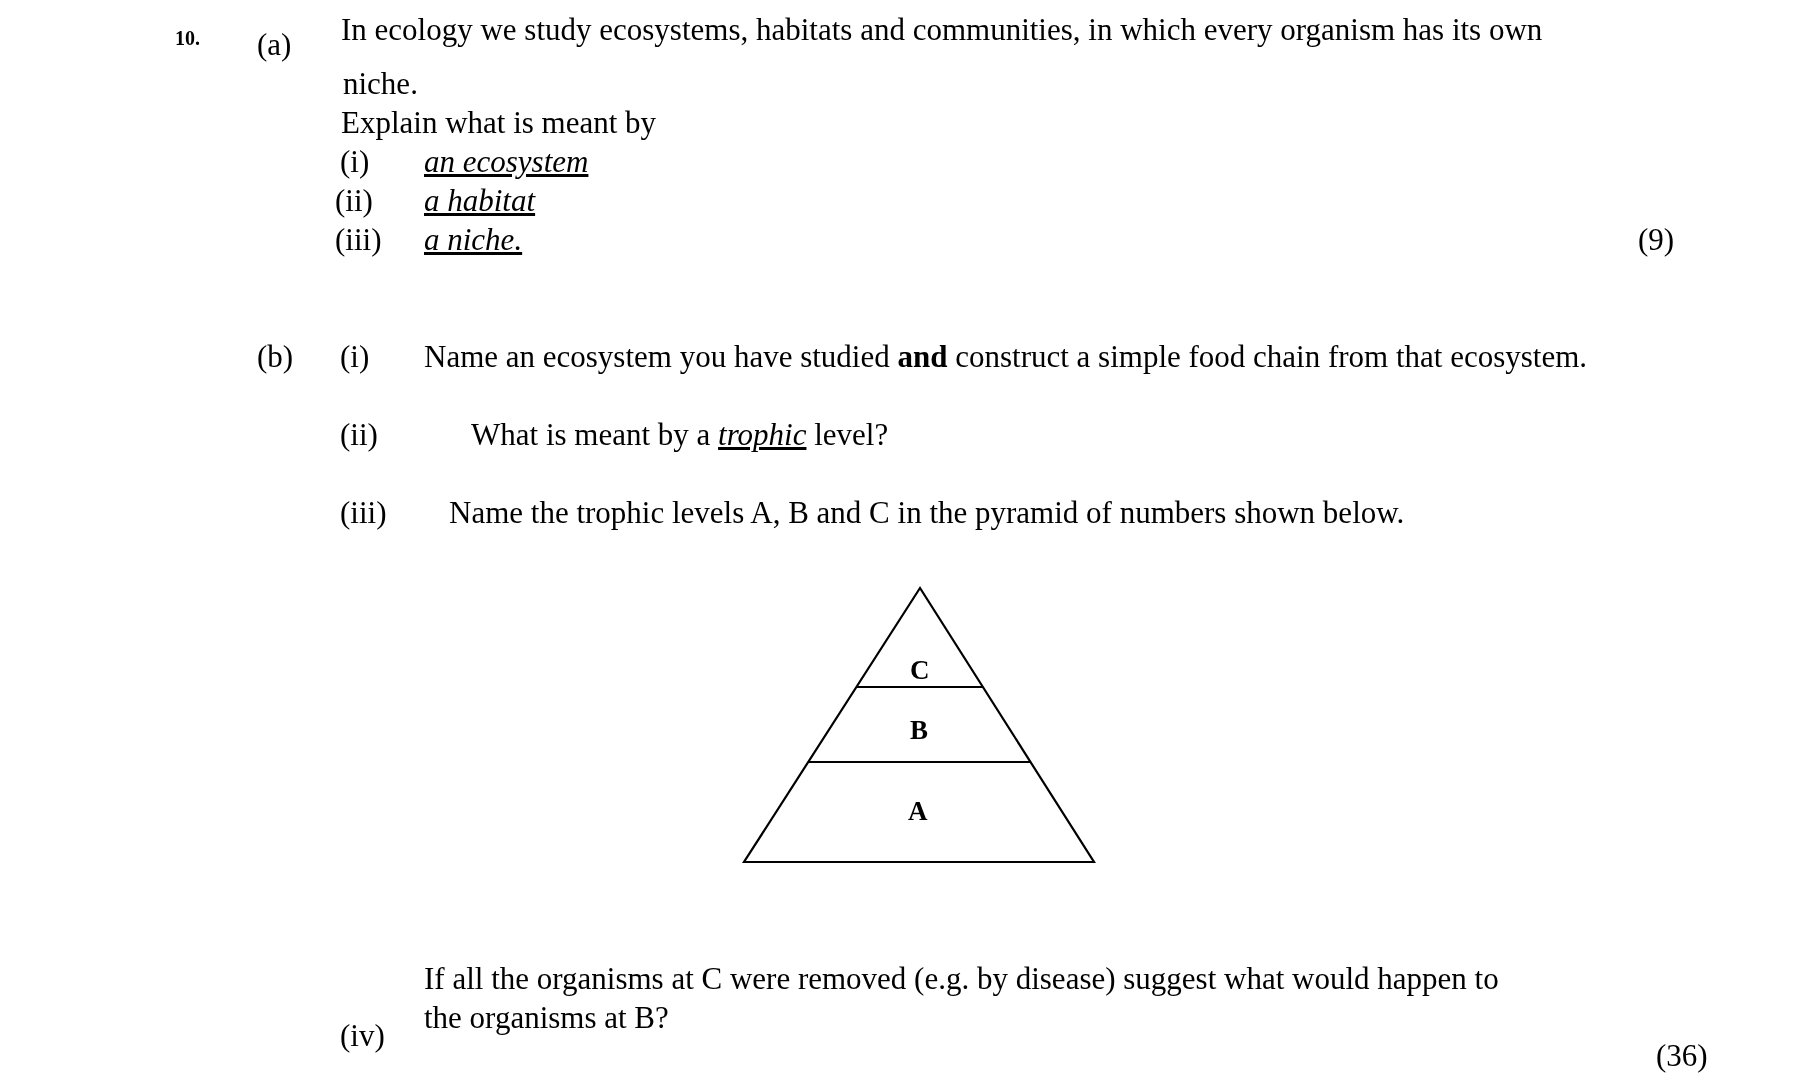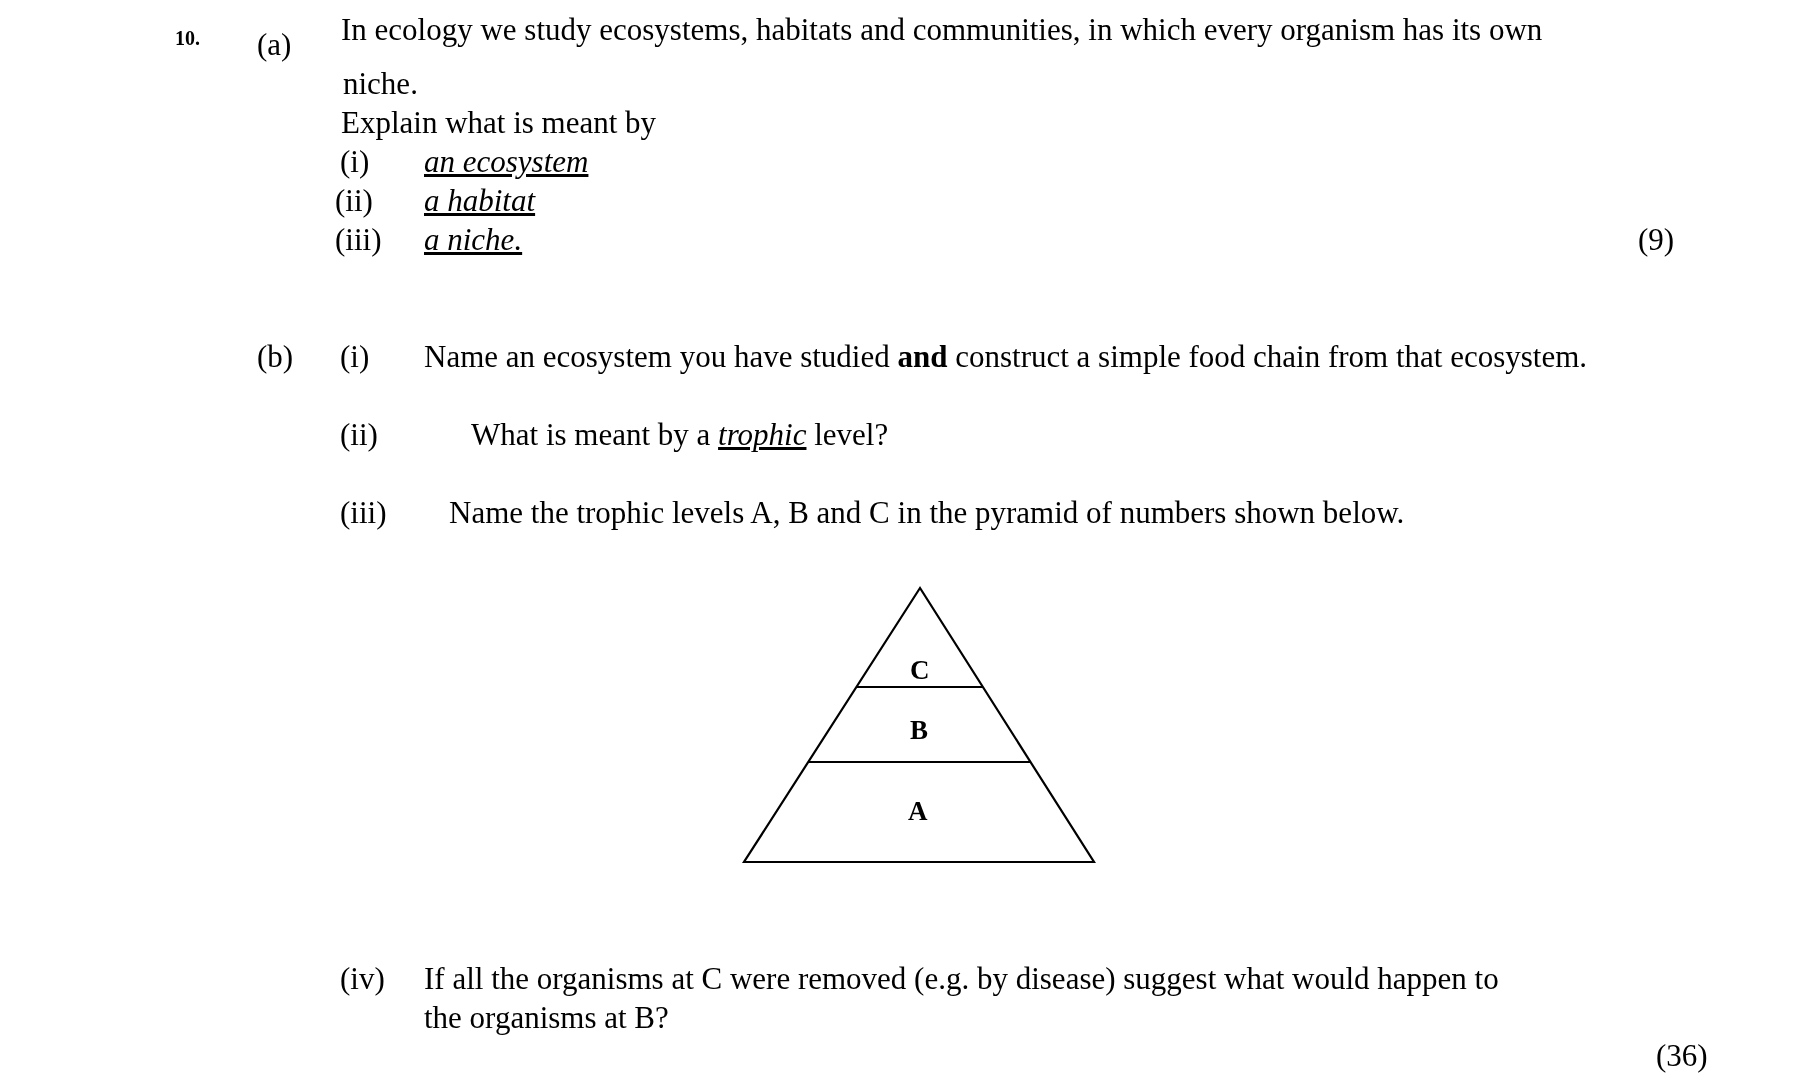--- a/index.html
+++ b/index.html
@@ -48,17 +48,17 @@
 
 <svg class="abs" style="left:0; top:0;" width="1818" height="1083">
   <polygon points="920,588 744,862 1094,862" fill="none" stroke="#000" stroke-width="2.2"></polygon>
   <line x1="856" y1="687" x2="983" y2="687" stroke="#000" stroke-width="2.2"></line>
   <line x1="808" y1="762" x2="1031" y2="762" stroke="#000" stroke-width="2.2"></line>
 </svg>
 <div class="abs pyr-label" style="left:910px; top:657px;">C</div>
 <div class="abs pyr-label" style="left:910px; top:717px;">B</div>
 <div class="abs pyr-label" style="left:908px; top:798px;">A</div>
 
-<div class="abs" style="left:340px; top:963px;">(iv)</div>
+<div class="abs" style="left:340px; top:1020px;">(iv)</div>
 <div class="abs" style="left:424px; top:963px;">If all the organisms at C were removed (e.g. by disease) suggest what would happen to</div>
 <div class="abs" style="left:424px; top:1002px;">the organisms at B?</div>
 
 <div class="abs" style="left:1656px; top:1040px;">(36)</div>
 
 </body></html>

